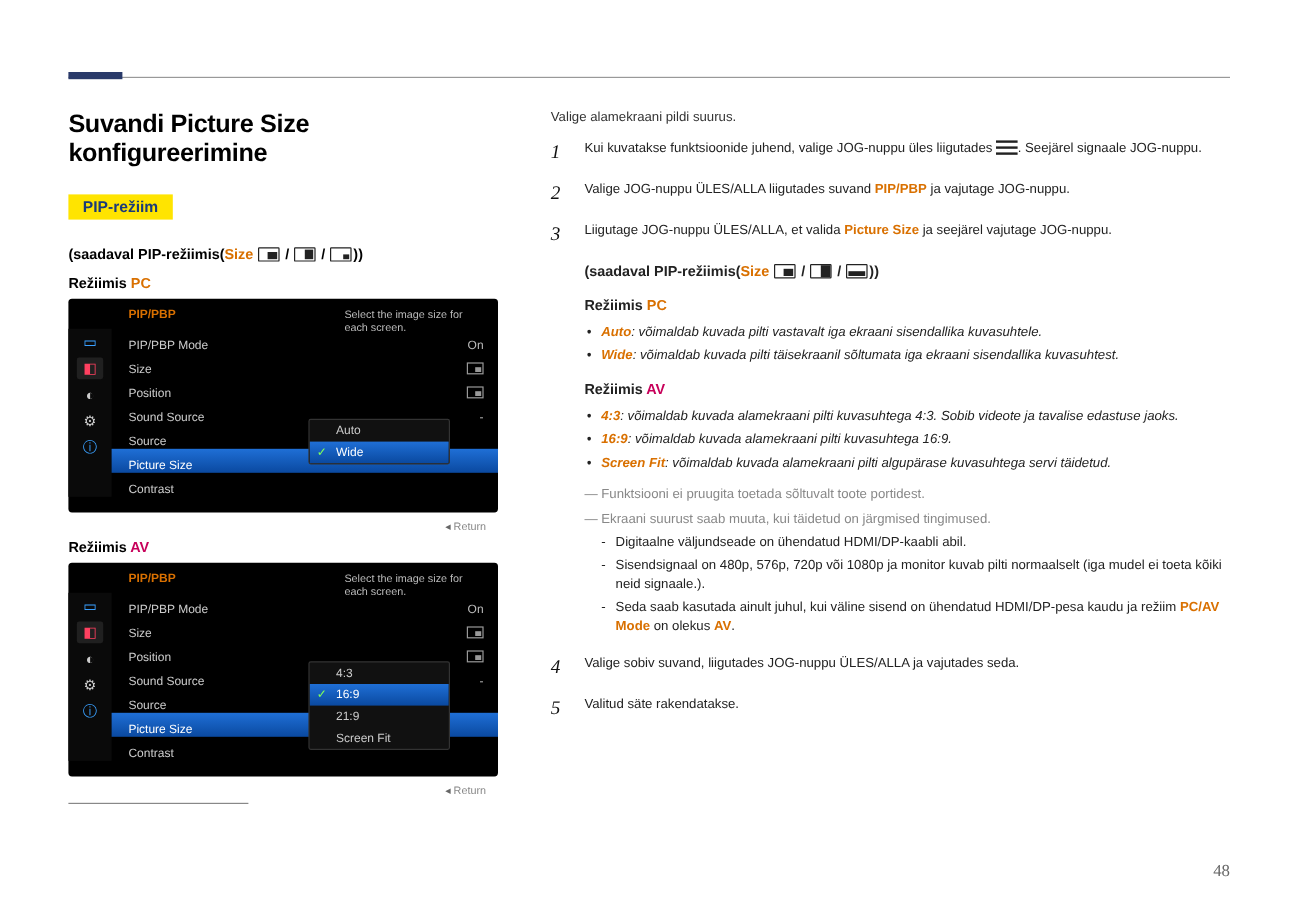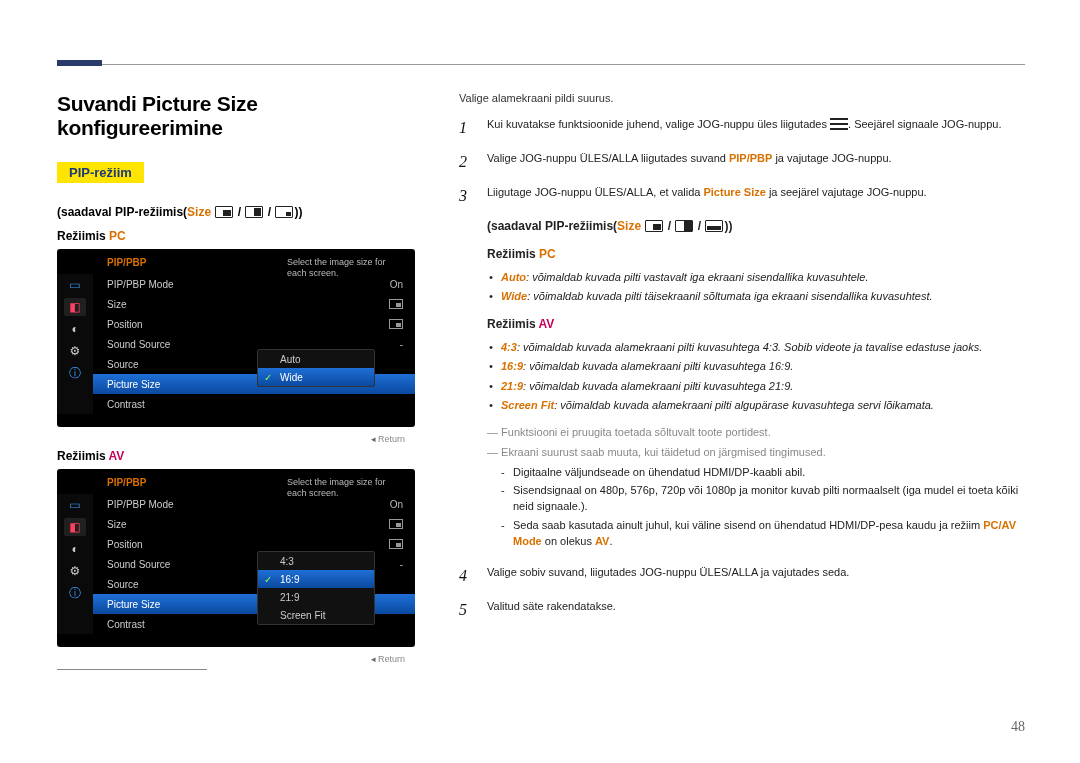--- a/index.html
+++ b/index.html
@@ -28,21 +28,21 @@
   .ib-menu span:nth-child(1){top:0}.ib-menu span:nth-child(2){top:5px}.ib-menu span:nth-child(3){top:10px}
 
   
   .osd { width: 358px; background: #000; border-radius: 3px; padding: 0; margin-bottom: 22px; font-size: 10px; color: #ddd; position: relative; }
   .osd-hdr { color: #d97000; font-size: 10px; padding: 8px 12px 6px 50px; font-weight: 600; }
   .osd-body { display: flex; }
   .osd-rail { width: 36px; background: #0a0a0a; display: flex; flex-direction: column; align-items: center; padding-top: 2px; gap: 4px; }
   .rail-ic { width: 22px; height: 18px; border-radius: 2px; display:flex; align-items:center; justify-content:center; color:#ccc; font-size:12px; }
   .rail-sel { background: #202020; }
   .osd-list { flex: 1; }
-  .osd-row { display: flex; align-items: center; height: 20px; padding: 0 12px 0 14px; color: #ccc; }
+  .osd-row { display: flex; align-items: flex-end; height: 20px; padding: 0 12px 0 14px; color: #ccc; }
   .osd-row.sel { background: linear-gradient(#1f6fd6,#0a49a0); color: #fff; }
   .osd-row .lbl { flex: 1; }
   .osd-row .val { color: #bbb; font-size: 10px; }
   .osd-desc { position: absolute; right: 8px; top: 8px; width: 120px; font-size: 9px; color: #bbb; line-height: 1.25; text-align: left; }
   .osd-popup { position: absolute; left: 200px; width: 118px; background: #111; border: 1px solid #333; border-radius: 2px; overflow: hidden; }
   .osd-popup .opt { height: 18px; display:flex; align-items:center; padding: 0 8px 0 22px; font-size: 10px; color:#ccc; position:relative; }
   .osd-popup .opt.sel { background: linear-gradient(#1f6fd6,#0a49a0); color:#fff; }
   .osd-popup .opt.sel::before { content:"✓"; position:absolute; left:6px; color:#7fff5a; font-size:10px; }
   .osd-foot { text-align: right; padding: 4px 10px 6px; font-size: 9px; color: #888; margin-top: 16px; }
   .osd-foot::before{content:"◂ "; color:#666;}
@@ -226,22 +226,21 @@
           <li><span class="orange-b">Auto</span><span>: võimaldab kuvada pilti vastavalt iga ekraani sisendallika kuvasuhtele.</span></li>
           <li><span class="orange-b">Wide</span><span>: võimaldab kuvada pilti täisekraanil sõltumata iga ekraani sisendallika kuvasuhtest.</span></li>
         </ul>
 
         <div class="mode-h">
           <span>Režiimis </span><span class="magenta">AV</span>
         </div>
         <ul class="bullets">
           <li><span class="orange-b">4:3</span><span>: võimaldab kuvada alamekraani pilti kuvasuhtega 4:3. Sobib videote ja tavalise edastuse jaoks.</span></li>
           <li><span class="orange-b">16:9</span><span>: võimaldab kuvada alamekraani pilti kuvasuhtega 16:9.</span></li>
-          <li><span class="orange-b">21:9</span><span>: võimaldab kuvada alamekraani pilti kuvasuhtega 21:9.</span></li>
-          <li><span class="orange-b">Screen Fit</span><span>: võimaldab kuvada alamekraani pilti algupärase kuvasuhtega servi lõikamata.</span></li>
+          <li><span class="orange-b">Screen Fit</span><span>: võimaldab kuvada alamekraani pilti algupärase kuvasuhtega servi täidetud.</span></li>
         </ul>
 
         <div class="dash-note">Funktsiooni ei pruugita toetada sõltuvalt toote portidest.</div>
         <div class="dash-note">Ekraani suurust saab muuta, kui täidetud on järgmised tingimused.</div>
         <ul class="sub-dash">
           <li>Digitaalne väljundseade on ühendatud HDMI/DP-kaabli abil.</li>
           <li>Sisendsignaal on 480p, 576p, 720p või 1080p ja monitor kuvab pilti normaalselt (iga mudel ei toeta kõiki neid signaale.).</li>
           <li><span>Seda saab kasutada ainult juhul, kui väline sisend on ühendatud HDMI/DP-pesa kaudu ja režiim </span><span class="orange-b">PC/AV Mode</span><span> on olekus </span><span class="orange-b">AV</span><span>.</span></li>
         </ul>
       </div>

